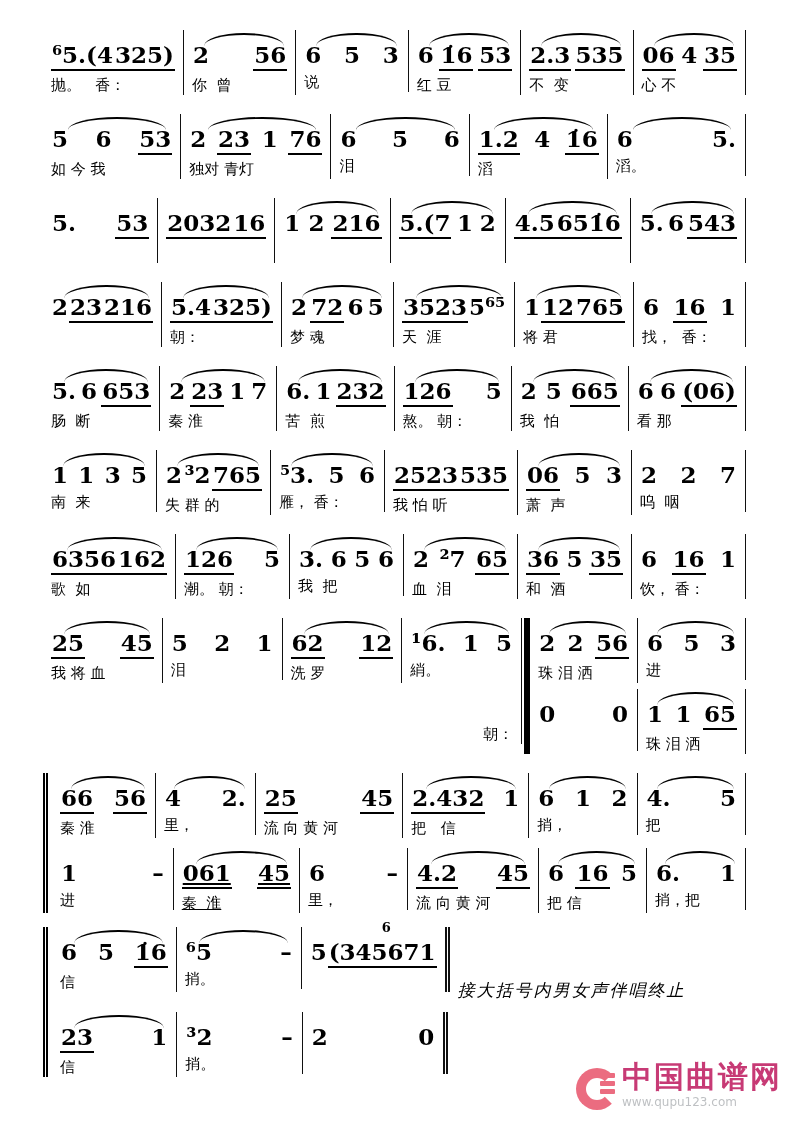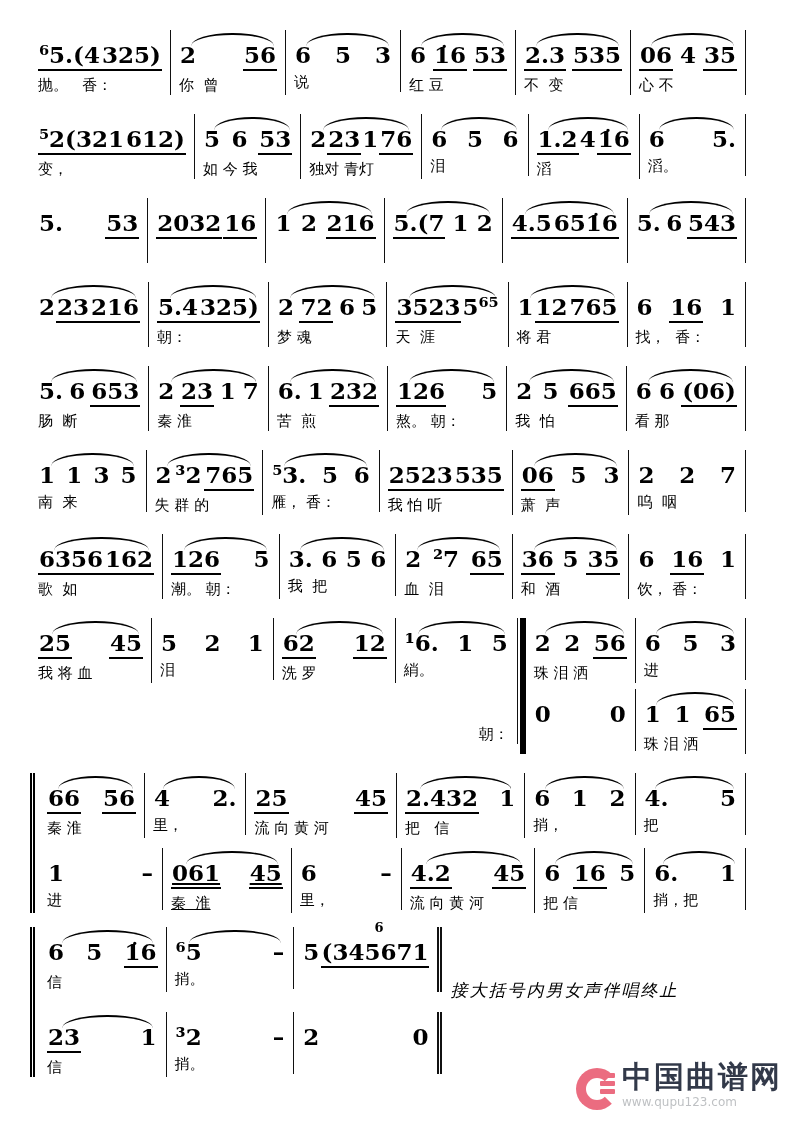--- a/index.html
+++ b/index.html
@@ -1,18 +1,18 @@
 <!DOCTYPE html>
 <html><head>
 <meta charset="utf-8">
 <style>
   html,body{margin:0;padding:0}
   body{width:792px;height:1121px;background:#ffffff;position:relative;overflow:hidden;
        font-family:"DejaVu Sans",sans-serif;color:#000}
-  .score{padding:30px 46px 0 30px}
+  .score{padding:30px 46px 0 43px}
   .system{margin-bottom:19px}
   .system.pair{border-left:5px double #000;padding-left:4px;margin-bottom:14px}
   .pair .line + .line{margin-top:10px}
   .line{display:flex;align-items:flex-start}
   .cell{position:relative;border-right:1.5px solid #111;padding:12px 8px 0 8px;min-height:62px;box-sizing:border-box}
   .cell.nb{border-right:none}
   .cell.dbl{border-right:5px double #111}
   .notes{display:flex;justify-content:space-between;align-items:baseline;
          font-family:"DejaVu Serif","DejaVu Sans",serif;font-weight:700;font-size:23px;line-height:26px}
   .tok{padding:0 1px;white-space:nowrap}
@@ -25,21 +25,21 @@
   .sub{display:flex;flex-direction:column;border-left:6px solid #000;margin-left:2px}
   .sub-bottom{margin-top:6px}
   .note-text{font-size:17px;padding-top:16px;white-space:nowrap;letter-spacing:2px;font-style:italic}
   
   .logo{position:absolute;right:10px;bottom:10px;display:flex;align-items:center;opacity:.85}
   .logo-mark{position:relative;width:40px;height:48px;margin-right:6px}
   .mark-c{position:absolute;left:0;top:6px;width:22px;height:22px;border:10px solid #e8536a;
           border-right-color:transparent;border-radius:50%}
   .mark-bars{position:absolute;left:24px;top:8px}
   .mark-bars span{display:block;width:15px;height:5px;background:#e8536a;margin:3px 0;border-radius:1px}
-  .logo-title{font-size:30px;font-weight:700;color:#0f172a;line-height:32px;letter-spacing:2px}
+  .logo-title{font-size:30px;font-weight:700;color:#be185d;line-height:32px;letter-spacing:2px}
   .logo-url{font-size:12px;color:#b3b6b9;line-height:18px}
 </style>
 </head>
 <body>
 
 <div class="score" id="score">
     <div class="system">
       <div class="line">
         <div class="cell" style="flex: 1.15 1 0%;">
           <div class="notes">
@@ -83,27 +83,20 @@
             <div class="tok bm">06</div>
             <div class="tok">4</div>
             <div class="tok bm">35</div>
           </div>
           <div class="lyr">心 不</div>
         </div>
       </div>
     </div>
     <div class="system">
       <div class="line">
-        <div class="cell" style="flex: 1.15 1 0%;">
-          <div class="notes">
-            <div class="tok bm">⁵2(321</div>
-            <div class="tok bm">612)</div>
-          </div>
-          <div class="lyr">变，</div>
-        </div>
         <div class="cell arc" style="flex: 1 1 0%;">
           <div class="notes">
             <div class="tok">5</div>
             <div class="tok">6</div>
             <div class="tok bm">53</div>
           </div>
           <div class="lyr">如 今 我</div>
         </div>
         <div class="cell arc" style="flex: 1.1 1 0%;">
           <div class="notes">

